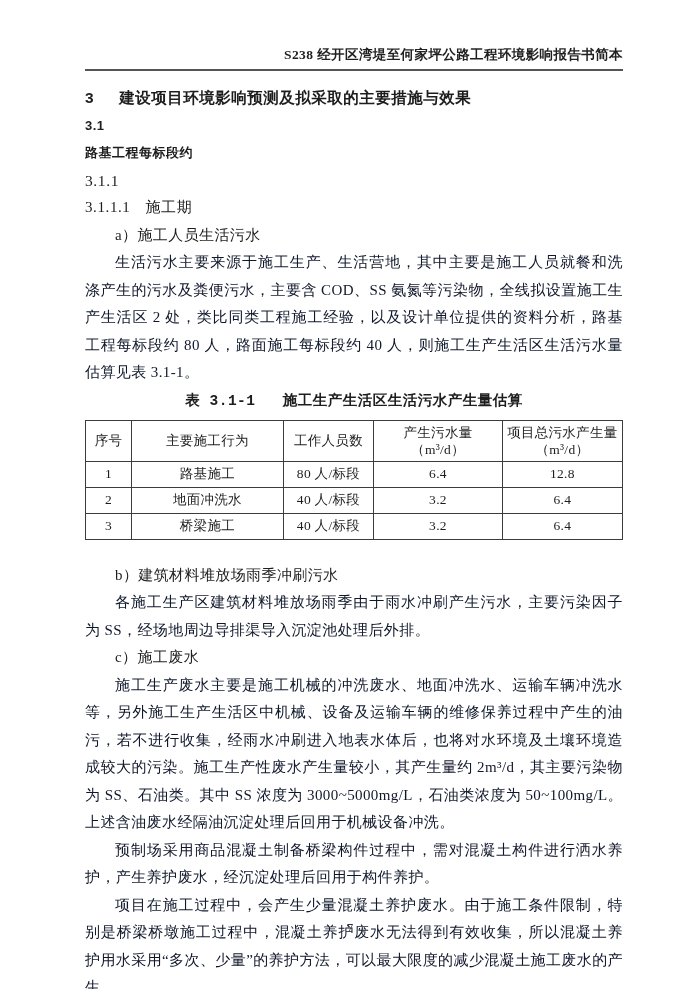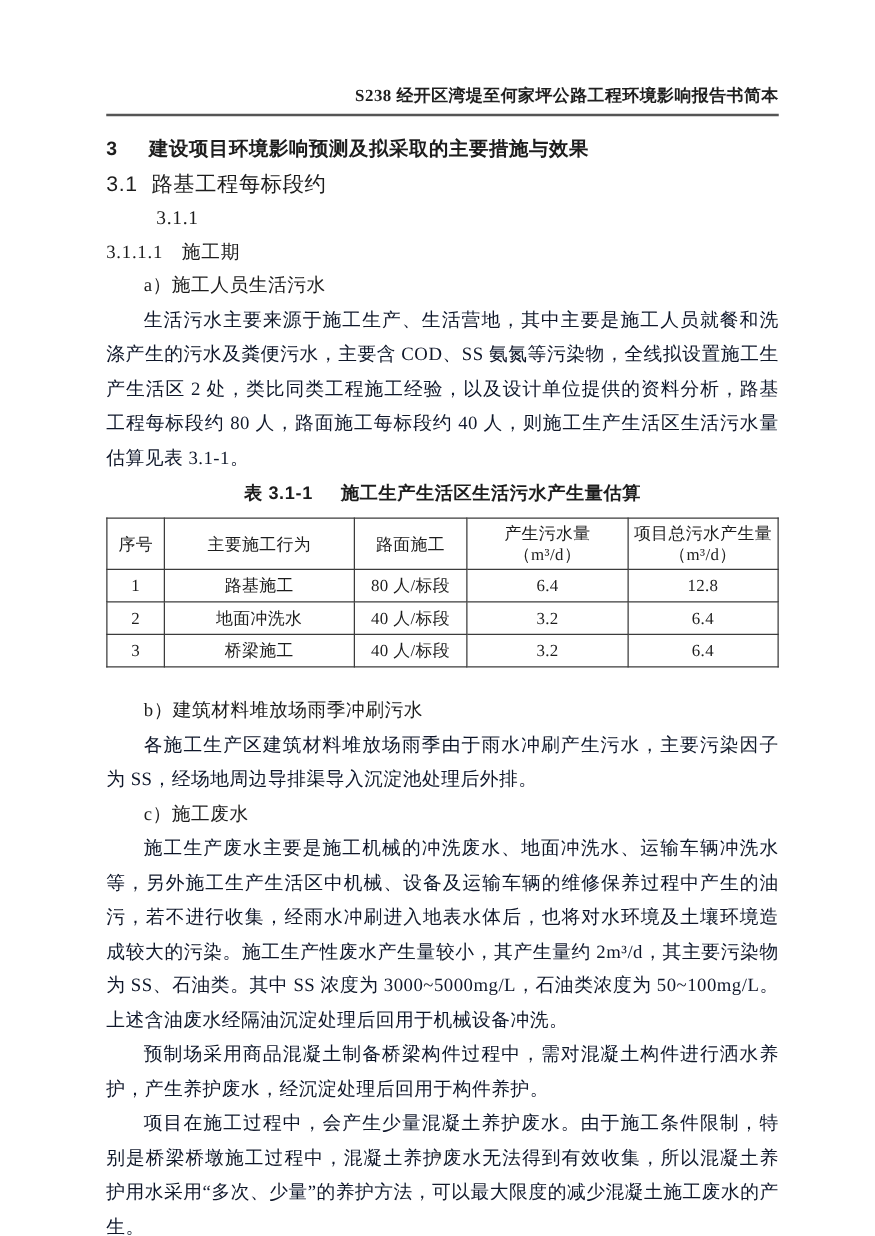--- a/index.html
+++ b/index.html
@@ -7,62 +7,62 @@
   .page {
     width:700px; height:989px;
     position:relative; overflow:hidden;
     background:#ffffff; color:#1d1d1d;
     font-family:"Liberation Serif","DejaVu Serif",serif;
   }
   .inner { margin:0 77px 0 85px; }
 
   
   .running-header {
-    padding-top:68px;
+    padding-top:46px;
     text-align:right;
     font-size:13.5px; font-weight:bold; letter-spacing:.4px;
     color:#1f1f1f;
     border-bottom:2px solid #555;
     padding-bottom:5px;
   }
 
   
   .hl { display:flex; align-items:baseline; line-height:27.5px; }
   .hl .num { flex:0 0 auto; }
   .h-chapter {
     margin-top:13px;
     font-family:"Liberation Sans","DejaVu Sans",sans-serif;
     font-weight:bold; font-size:15.5px; letter-spacing:.5px;
   }
   .h-chapter .num { margin-right:25px; }
   .h-section {
     font-family:"Liberation Sans","DejaVu Sans",sans-serif;
-    font-weight:normal; font-size:17px; letter-spacing:.5px;
+    font-weight:bold; font-size:13px; letter-spacing:.5px;flex-direction:column;
   }
   .h-section .num { margin-right:11px; }
   .h-subsection { font-size:15.5px; letter-spacing:.6px; }
-  .h-subsection .num { margin-right:17px;margin-left:40px; }
+  .h-subsection .num { margin-right:17px; }
   .h-subsubsection { font-size:15px; letter-spacing:.6px; }
   .h-subsubsection .num { margin-right:15px; }
 
   
   .item-label {
     font-size:15px; line-height:27.5px; text-indent:2em; letter-spacing:.4px;
   }
   .para {
     font-size:15px; line-height:27.5px;
     text-align:justify; text-indent:2em; letter-spacing:.4px;
     color:#0f172a;
   }
 
   
   .tbl-caption {
     margin-top:2px;
     text-align:center;
-    font-family:Liberation Sans, sans-serif;
+    font-family:Liberation Mono, monospace;
     font-weight:bold; font-size:14.5px; line-height:25px; letter-spacing:.5px;
   }
   .tbl-caption .cap-label { margin-right:18px; }
   table.data {
     width:100%; border-collapse:collapse;
     margin-top:6px; margin-bottom:22px;
     font-size:13.5px; color:#1d1d1d;
     table-layout:fixed;
   }
   table.data th, table.data td {
@@ -129,21 +129,21 @@
         <col class="c-idx">
           <col class="c-act">
           <col class="c-staff">
           <col class="c-sew">
           <col class="c-tot">
       </colgroup>
       <thead>
         <tr>
           <th>序号</th>
           <th>主要施工行为</th>
-          <th>路面施工</th>
+          <th>工作人员数</th>
           <th>产生污水量（m³/d）</th>
           <th>项目总污水产生量（m³/d）</th>
         </tr>
       </thead>
       <tbody>
         <tr>
           <td>1</td>
           <td>路基施工</td>
           <td>80 人/标段</td>
           <td>6.4</td>

